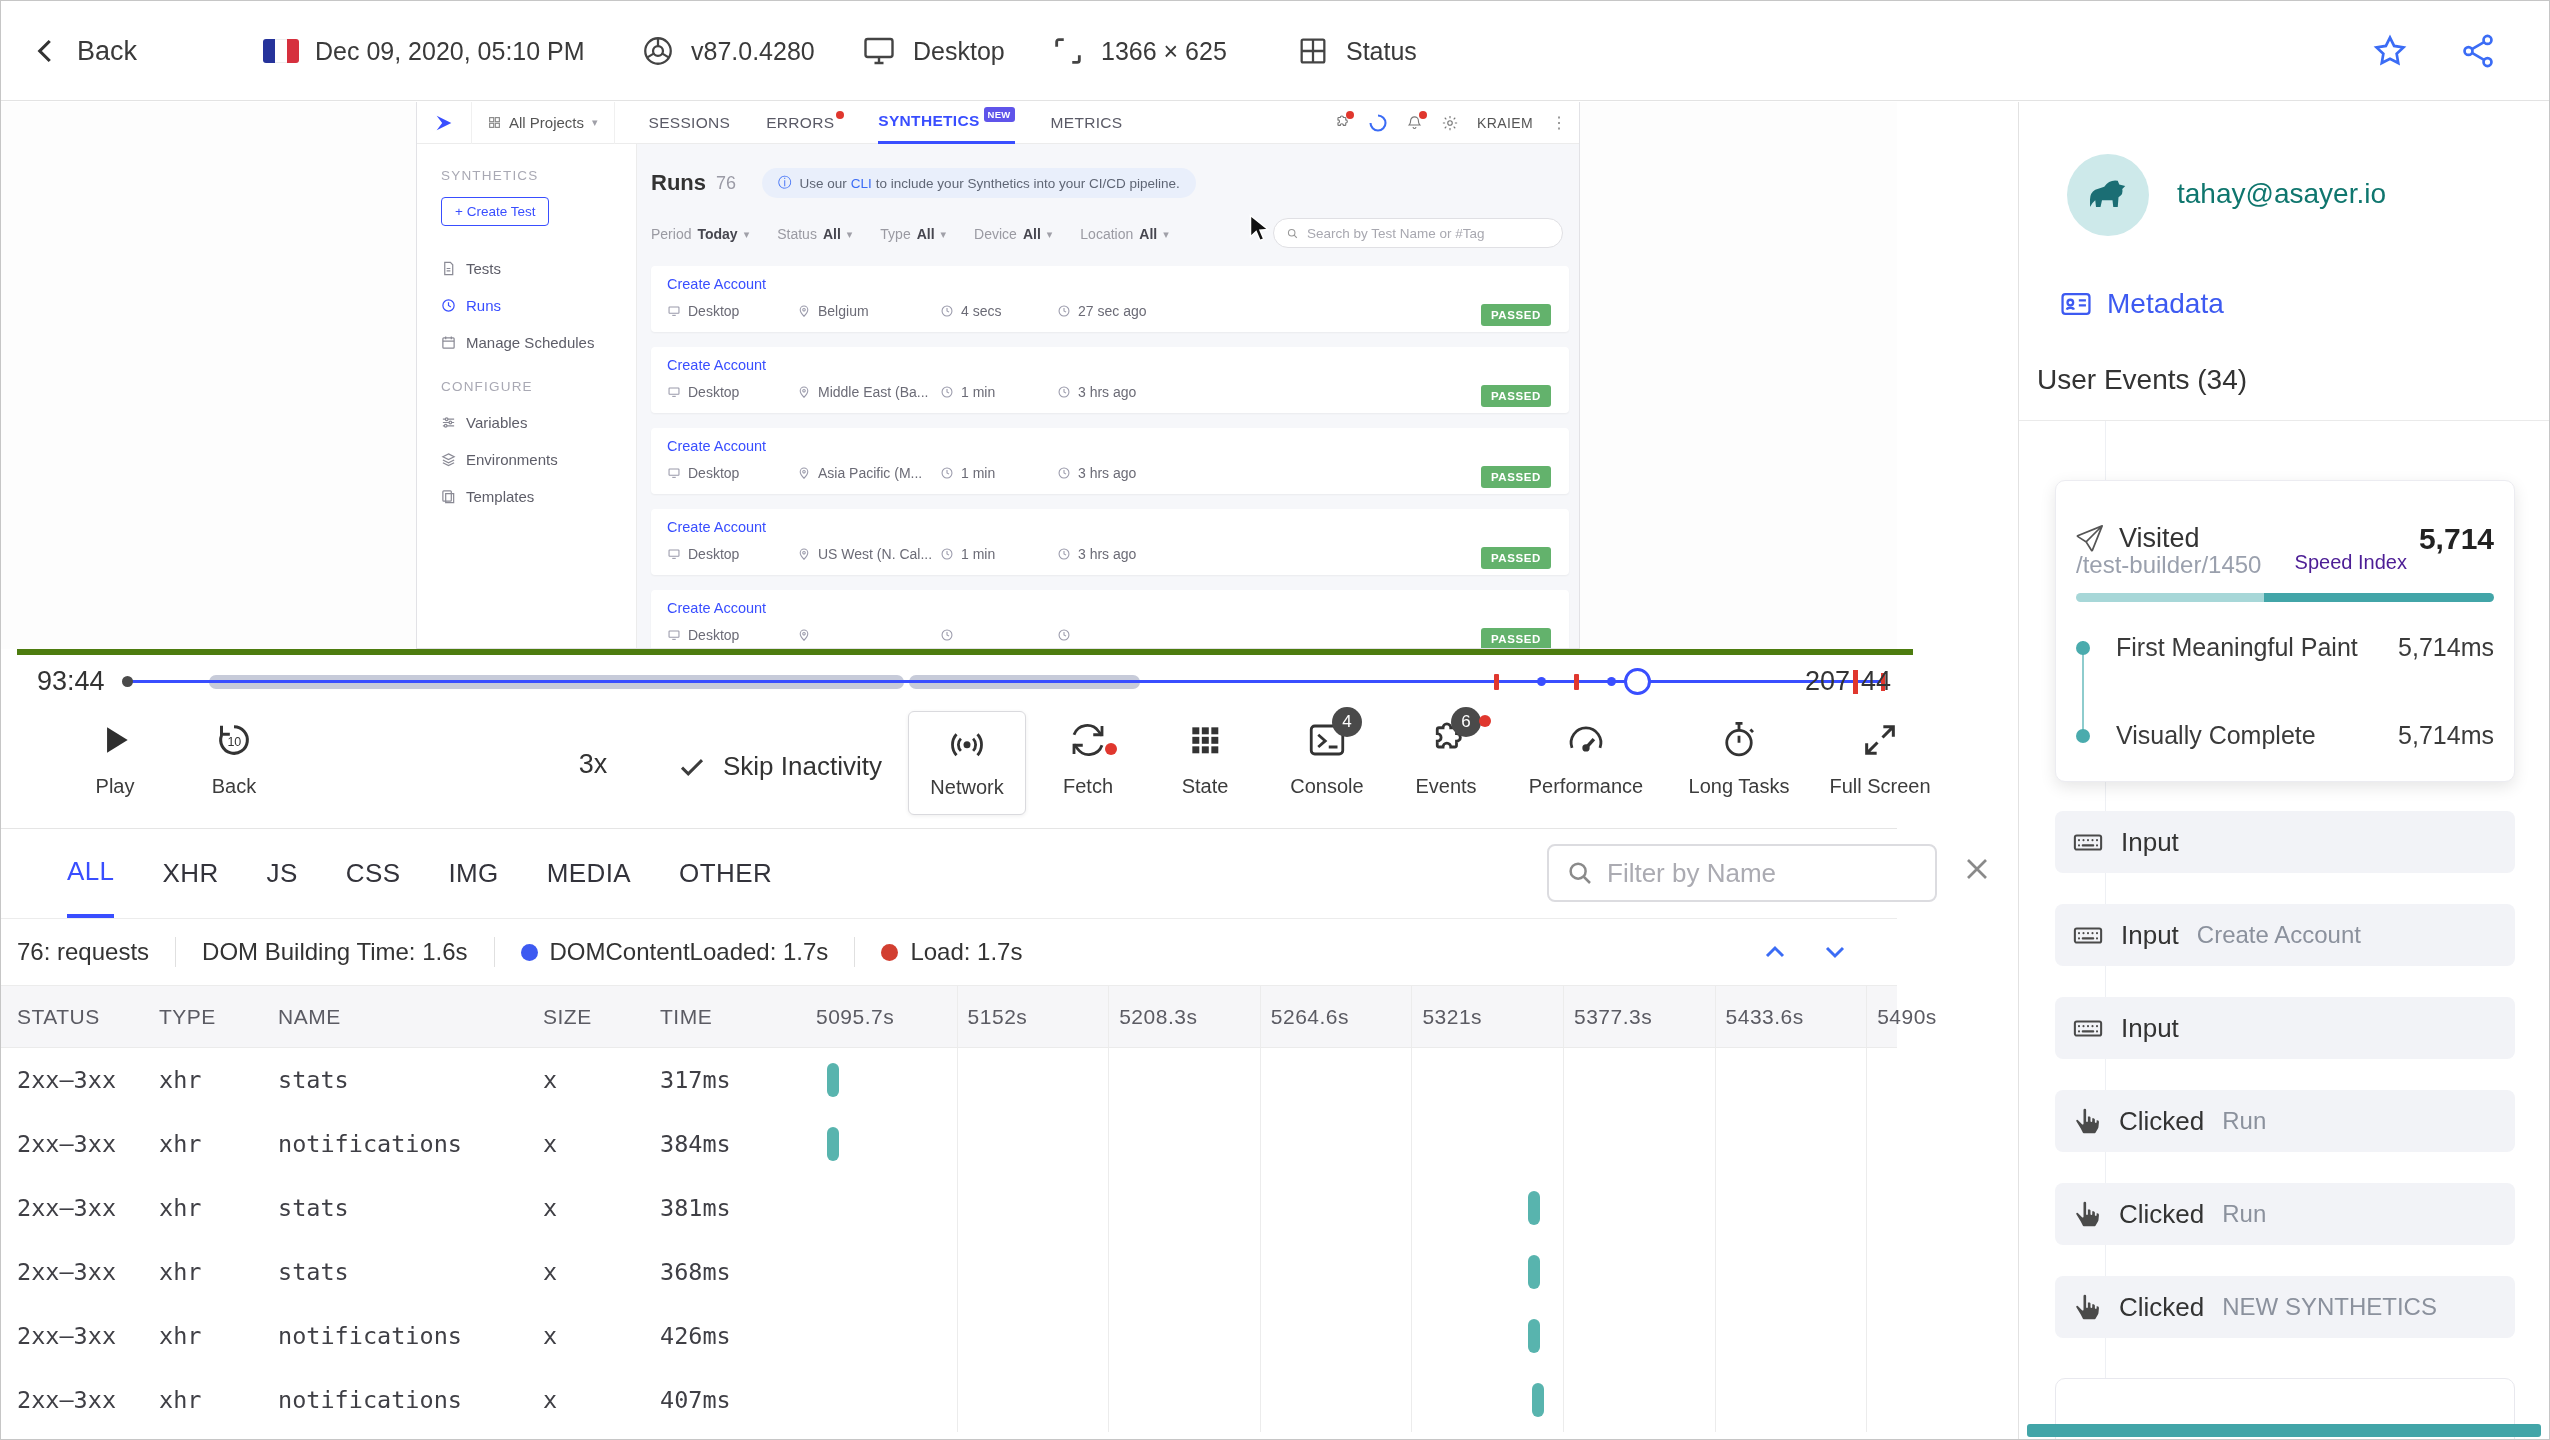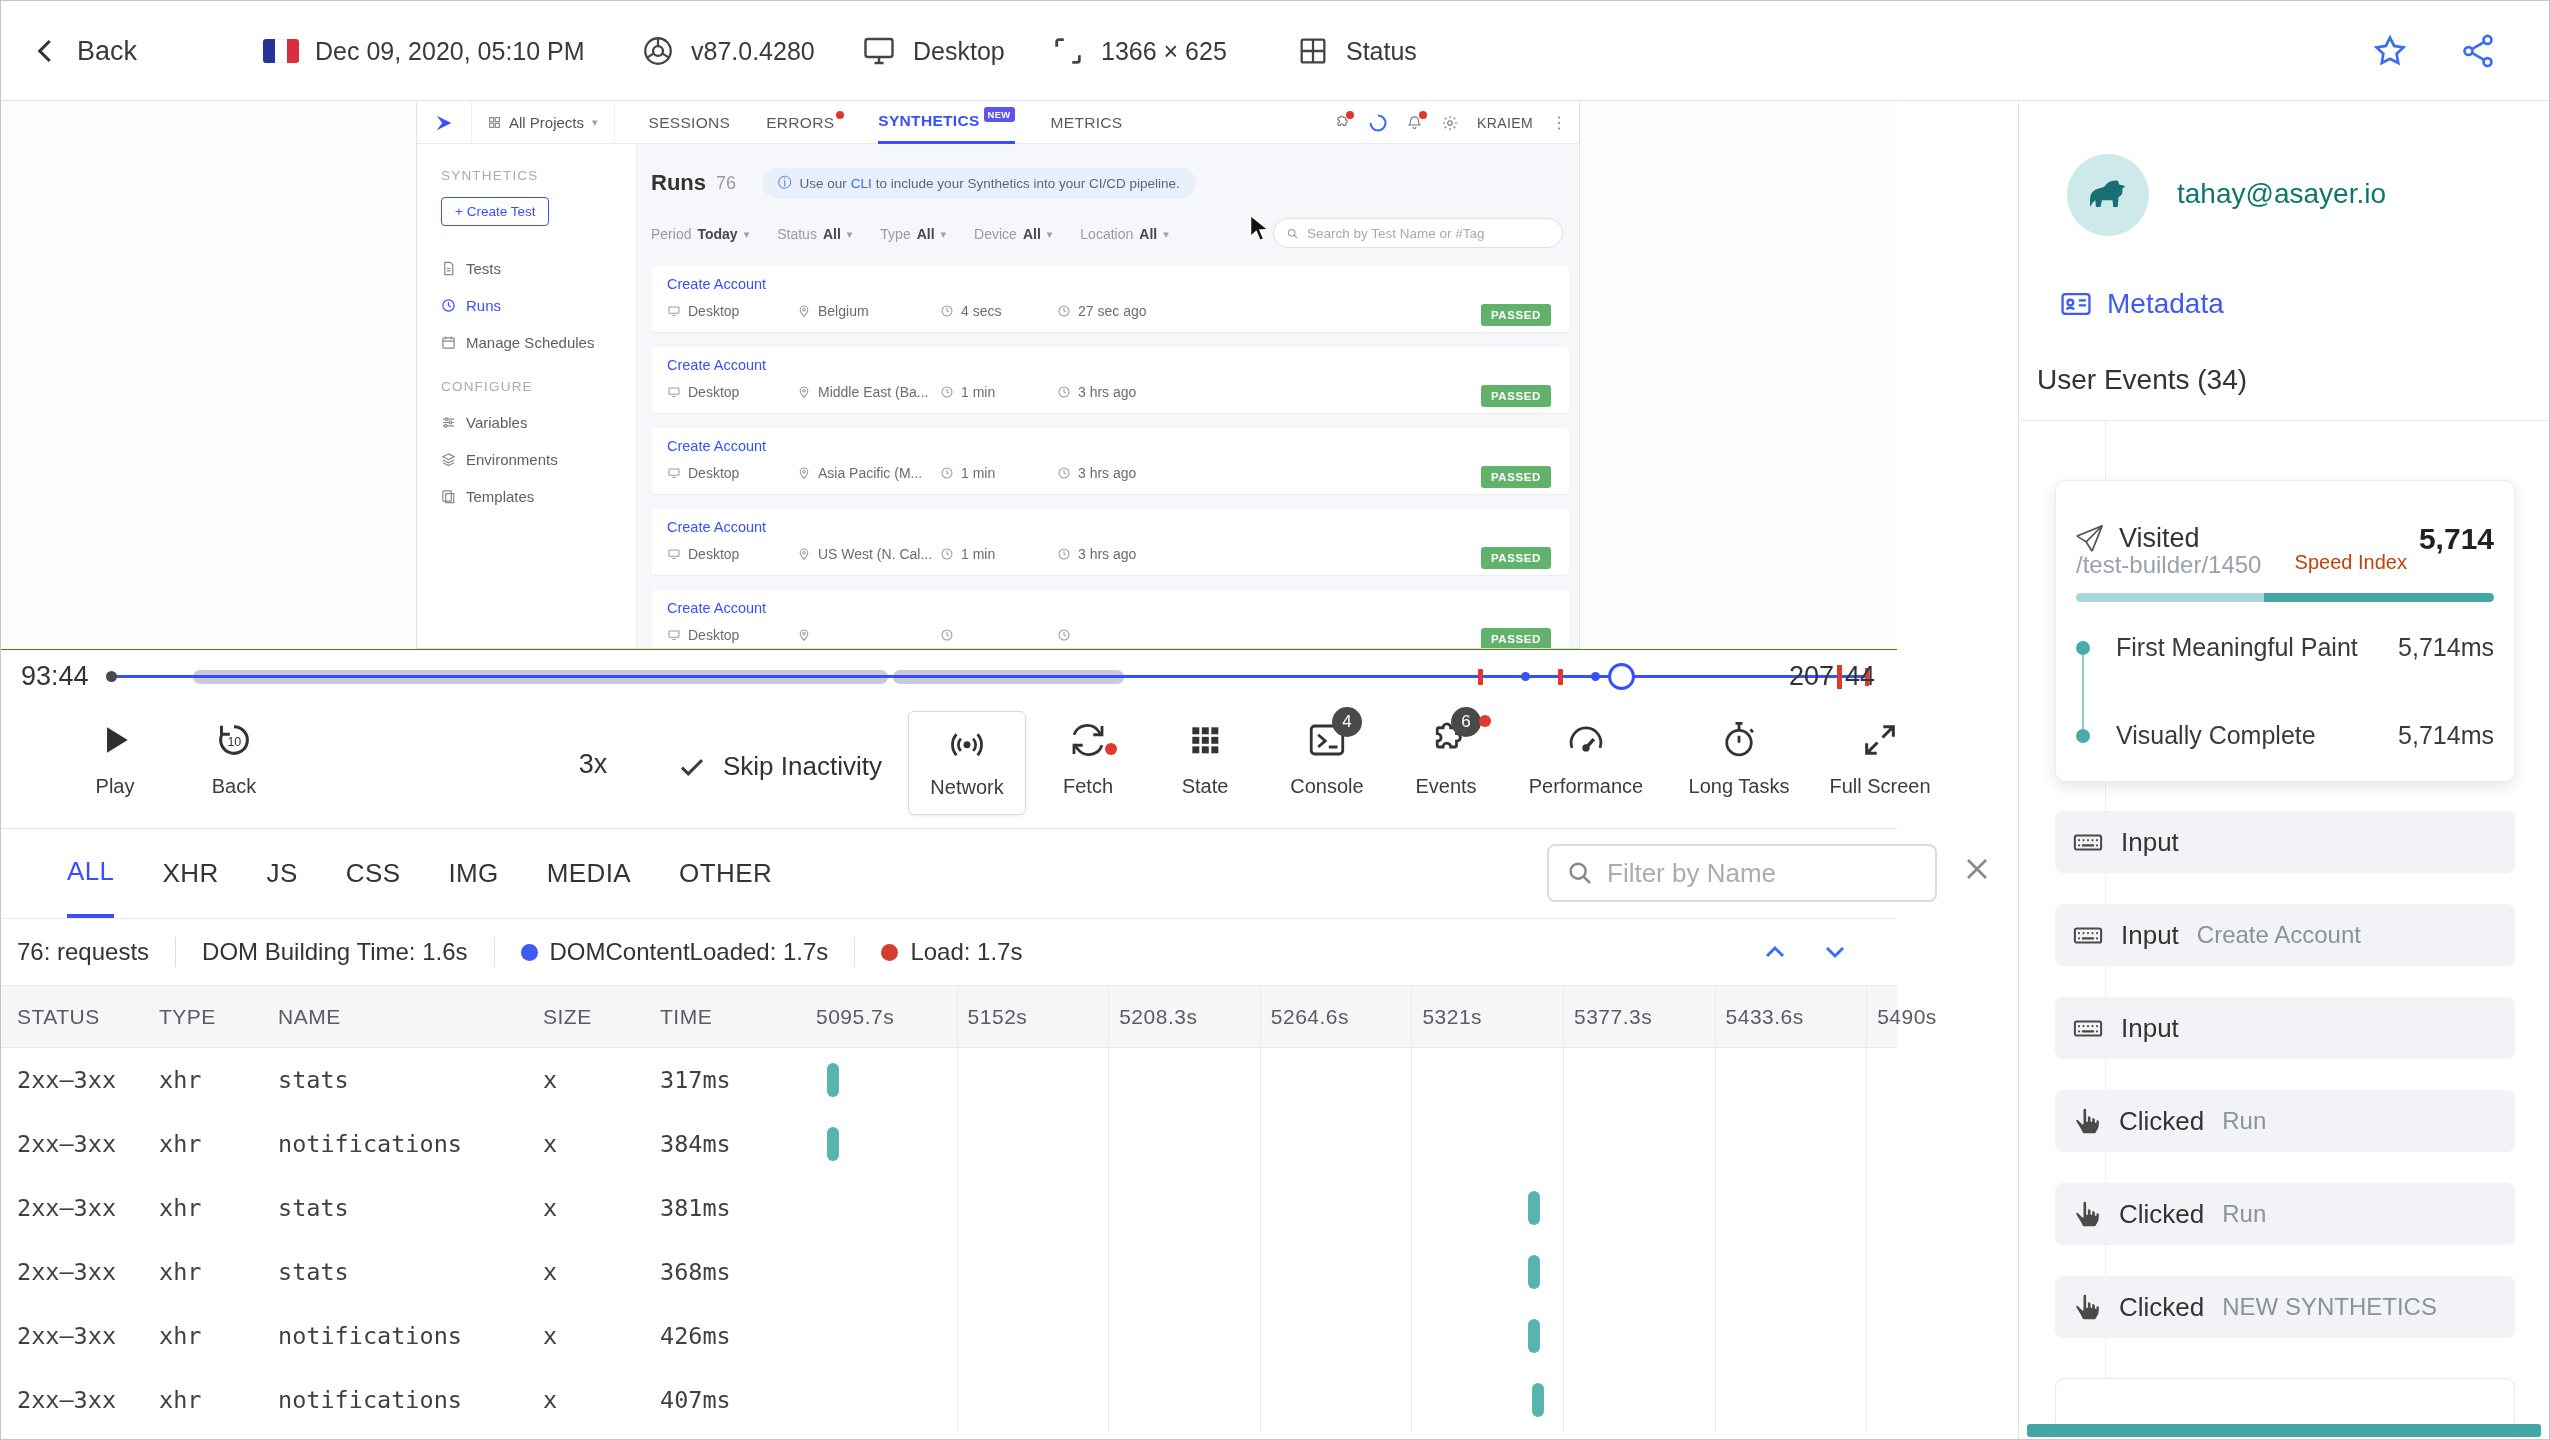--- a/index.html
+++ b/index.html
@@ -69,21 +69,21 @@
   .m-runs { margin-top:16px; }
   .m-group { background:#fff; border-radius:4px; padding:10px 16px 12px; margin-bottom:15px; position:relative; box-shadow:0 1px 2px rgba(0,0,0,.05); height:66px; }
   .m-link { color:#394eff; font-size:14.5px; }
   .m-row { display:flex; align-items:center; margin-top:11px; font-size:14px; color:#6b6b76; }
   .m-cell { display:flex; align-items:center; gap:7px; }
   .m-cell svg { width:14px; height:14px; }
   .m-cell.dev { width:130px; } .m-cell.loc { width:143px; } .m-cell.dur { width:117px; }
   .m-badge { position:absolute; right:18px; top:38px; background:#63b26c; color:#fff; font-size:11.5px; font-weight:bold; letter-spacing:.6px; padding:5px 10px; border-radius:3px; }
 
   
-  .timeline { position:absolute; top:547px; left:0; width:100%; height:52px; border-top:1px solid #4d7c0f; background:#fff; }
+  .timeline { position:absolute; top:547px; left:16px; width:100%; height:52px; border-top:6px solid #4d7c0f; background:#fff; }
   .tl-cur { position:absolute; left:20px; top:11px; font-size:27px; color:#333; }
   .tl-total { position:absolute; right:22px; top:11px; font-size:27px; color:#333; display:flex; align-items:center; }
   .tl-redsep { display:inline-block; width:5px; height:24px; background:#e0372e; margin:0 3px; }
   .tl-track { position:absolute; left:110px; width:1758px; top:25px; height:3px; }
   .tl-grey { position:absolute; height:14px; top:-5.5px; border-radius:7px; background:#c7cbd9; }
   .tl-line { position:absolute; left:0; right:0; top:0; height:3px; background:#394eff; border-radius:2px; }
   .tl-sdot { position:absolute; left:-5px; top:-4px; width:11px; height:11px; border-radius:50%; background:#4a4a4a; }
   .tl-tick { position:absolute; width:5px; height:16px; top:-6.5px; background:#e0372e; border-radius:1px; }
   .tl-bdot { position:absolute; width:9px; height:9px; border-radius:50%; background:#394eff; top:-3px; }
   .tl-head { position:absolute; width:27px; height:27px; border-radius:50%; background:#fff; border:3.5px solid #394eff; top:-12px; margin-left:-14px; cursor:pointer; }
@@ -136,21 +136,21 @@
   .rsidebar { position:absolute; top:101px; right:0; width:531px; bottom:0; background:#fff; border-left:1px solid #e2e2e2; overflow:hidden; }
   .avatar { position:absolute; left:48px; top:52px; width:82px; height:82px; border-radius:50%; background:#cde9ea; display:flex; align-items:center; justify-content:center; }
   .r-email { position:absolute; left:158px; top:76px; font-size:28px; color:#0f766e; }
   .r-meta { position:absolute; left:40px; top:185px; display:flex; gap:14px; align-items:center; color:#3d5af1; font-size:28px; cursor:pointer; }
   .r-title { position:absolute; left:18px; top:262px; font-size:28px; color:#333; }
   .r-div { position:absolute; top:318px; left:0; right:0; height:1px; background:#eaeaea; }
   .r-vline { position:absolute; left:86px; top:319px; bottom:0; width:1px; background:#eef0f4; }
   .v-card { position:absolute; left:36px; top:378px; width:460px; height:302px; background:#fff; border:1px solid #ececf1; border-radius:10px; box-shadow:0 5px 16px rgba(0,0,0,.10); cursor:pointer; }
   .v-head { position:absolute; top:22px; left:20px; right:20px; display:flex; align-items:center; }
   .v-label { font-size:27px; color:#333; margin-left:16px; }
-  .v-si-label { margin-left:auto; font-size:20px; color:#c2410c; margin-right:12px;margin-top:48px; }
+  .v-si-label { margin-left:auto; font-size:20px; color:#4c1d95; margin-right:12px;margin-top:48px; }
   .v-si { font-size:30px; color:#222; font-weight:bold; }
   .v-path { position:absolute; top:70px; left:20px; font-size:24px; color:#9aa0ad; }
   .v-bar { position:absolute; top:112px; left:20px; right:20px; height:9px; border-radius:5px; overflow:hidden; display:flex; }
   .v-bar .s1 { width:45%; background:#a7d7d8; } .v-bar .s2 { flex:1; background:#42a5a8; }
   .v-metline { position:absolute; left:26px; top:160px; height:90px; width:2px; background:#8ecccd; }
   .v-met { position:absolute; left:20px; right:20px; display:flex; align-items:center; }
   .v-met .mdot { width:14px; height:14px; border-radius:50%; background:#4aabad; margin-right:26px; }
   .v-met .ml { font-size:25px; color:#3a3a3a; }
   .v-met .mv { margin-left:auto; font-size:25px; color:#3a3a3a; }
   .v-met.m1 { top:152px; } .v-met.m2 { top:240px; }

